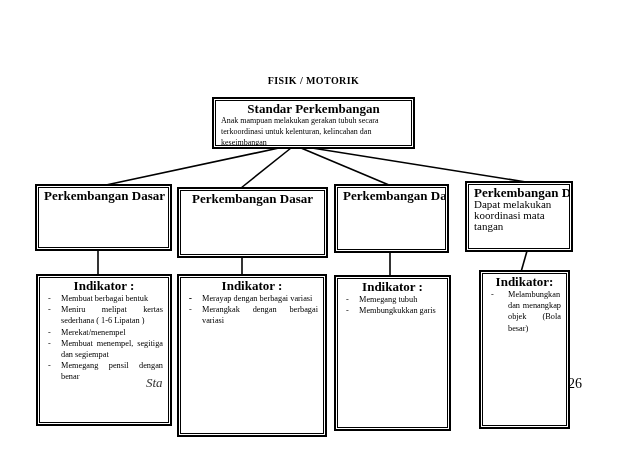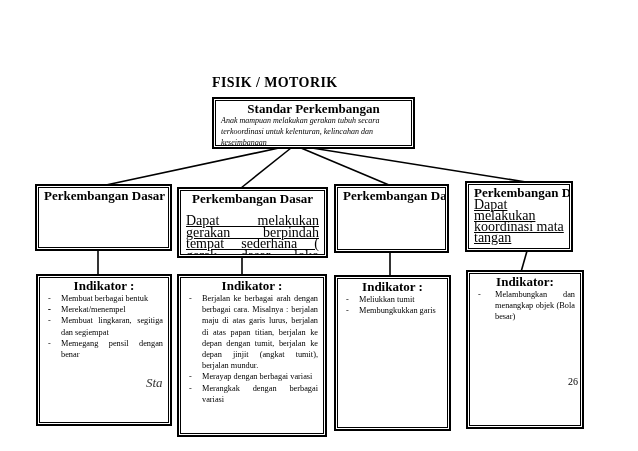--- a/index.html
+++ b/index.html
@@ -6,36 +6,36 @@
   #page {
     position:relative; width:638px; height:451px; background:#ffffff;
     font-family:"Liberation Serif", serif; color:#000; overflow:hidden;
   }
   .abs { position:absolute; box-sizing:border-box; }
   svg.wires { position:absolute; left:0; top:0; pointer-events:none; }
 
   .node { position:absolute; box-sizing:border-box; border:2px solid #000; padding:1px; background:#fff; }
   .node-in { border:1px solid #000; height:100%; box-sizing:border-box; padding:2px 5px; overflow:hidden; background:#fff; }
 
-  .page-title { font-weight:bold; font-size:14px; letter-spacing:0.4px; text-align:left; }
+  .page-title { font-weight:bold; font-size:10px; letter-spacing:0.4px; text-align:center; }
 
   .hd { font-weight:bold; text-align:center; font-size:13px; line-height:12px; white-space:nowrap; }
-  .bd { font-size:14px; line-height:11.5px; text-align:justify; margin-top:10px;text-decoration:underline; }
+  .bd { font-size:11px; line-height:11.5px; text-align:justify; margin-top:10px; }
   .bd.tight { margin-top:0; text-align:left; line-height:11px; }
 
-  .std-bd { font-size:8px; line-height:10.8px; text-align:left; margin-top:1px;font-style:italic; }
+  .std-bd { font-size:8px; line-height:10.8px; text-align:left; margin-top:1px; }
 
   .ind-list { margin-top:1px; }
   .li { position:relative; padding-left:16px; font-size:8.3px; line-height:11.2px; text-align:justify; }
   .li .dash { position:absolute; left:3px; }
   .li.wgap { padding-left:20px; }
   .cont { margin-top:10px; padding-left:5px; }
 
   .frag-sta { font-style:italic; font-size:13px; color:#333; }
-  .page-num { font-size:10px; }
+  .page-num { font-size:14px; }
 </style>
 </head>
 <body>
 
 <div id="page">
 
   <svg class="wires" width="638" height="451" viewBox="0 0 638 451">
     <line x1="279" y1="148" x2="106" y2="185" stroke="#000" stroke-width="1.6"></line>
     <line x1="291" y1="148" x2="241" y2="188" stroke="#000" stroke-width="1.6"></line>
     <line x1="301" y1="148" x2="389" y2="185" stroke="#000" stroke-width="1.6"></line>
@@ -57,21 +57,20 @@
 
   <div class="node" style="left:35px; top:184px; width:137px; height:67px;">
     <div class="node-in">
       <div class="hd">Perkembangan Dasar</div>
     </div>
   </div>
 
   <div class="node" style="left:177px; top:187px; width:151px; height:71px;">
     <div class="node-in">
       <div class="hd">Perkembangan Dasar</div>
-      <div class="bd">Dapat melakukan gerakan berpindah tempat sederhana ( gerak dasar loko motor)</div>
     </div>
   </div>
 
   <div class="node" style="left:334px; top:184px; width:115px; height:69px;">
     <div class="node-in">
       <div class="hd">Perkembangan Dasar</div>
     </div>
   </div>
 
   <div class="node" style="left:465px; top:181px; width:108px; height:71px;">
@@ -84,75 +83,75 @@
   <div class="node" style="left:36px; top:274px; width:136px; height:152px;">
     <div class="node-in">
       <div class="hd">Indikator :</div>
       <div class="ind-list">
         <div class="li">
           <span class="dash">-</span>
           <span>Membuat berbagai bentuk</span>
         </div>
         <div class="li">
           <span class="dash">-</span>
+          <span>Meniru melipat kertas sederhana ( 1-6 Lipatan )</span>
         </div>
         <div class="li">
           <span class="dash">-</span>
           <span>Merekat/menempel</span>
         </div>
         <div class="li">
           <span class="dash">-</span>
-          <span>Membuat lingkaran, segitiga dan segiempat</span>
+          <span>Membuat menempel, segitiga dan segiempat</span>
         </div>
         <div class="li">
           <span class="dash">-</span>
           <span>Memegang pensil dengan benar</span>
         </div>
 
       </div>
     </div>
   </div>
 
   <div class="node" style="left:177px; top:274px; width:150px; height:163px;">
     <div class="node-in">
       <div class="hd">Indikator :</div>
       <div class="ind-list">
         <div class="li">
           <span class="dash">-</span>
-          <span>Berjalan ke berbagai arah dengan berbagai cara. Misalnya : berjalan maju di atas garis lurus, berjalan di atas papan titian, berjalan ke depan dengan tumit, berjalan ke depan jinjit (angkat tumit), berjalan mundur.</span>
         </div>
         <div class="li">
           <span class="dash">-</span>
           <span>Merayap dengan berbagai variasi</span>
         </div>
         <div class="li">
           <span class="dash">-</span>
           <span>Merangkak dengan berbagai variasi</span>
         </div>
       </div>
     </div>
   </div>
 
   <div class="node" style="left:334px; top:275px; width:117px; height:156px;">
     <div class="node-in">
       <div class="hd">Indikator :</div>
       <div class="ind-list">
         <div class="li">
           <span class="dash">-</span>
-          <span>Meliukkan tumit</span>
+          <span>Memegang tubuh</span>
         </div>
         <div class="li">
           <span class="dash">-</span>
           <span>Membungkukkan garis</span>
         </div>
       </div>
     </div>
   </div>
 
-  <div class="node" style="left:466px; top:270px; width:118px; height:159px;">
+  <div class="node" style="left:479px; top:270px; width:91px; height:159px;">
     <div class="node-in">
       <div class="hd">Indikator:</div>
       <div class="ind-list">
         <div class="li wgap">
           <span class="dash">-</span>
           <span>Melambungkan dan menangkap objek (Bola besar)</span>
         </div>
       </div>
     </div>
   </div>

